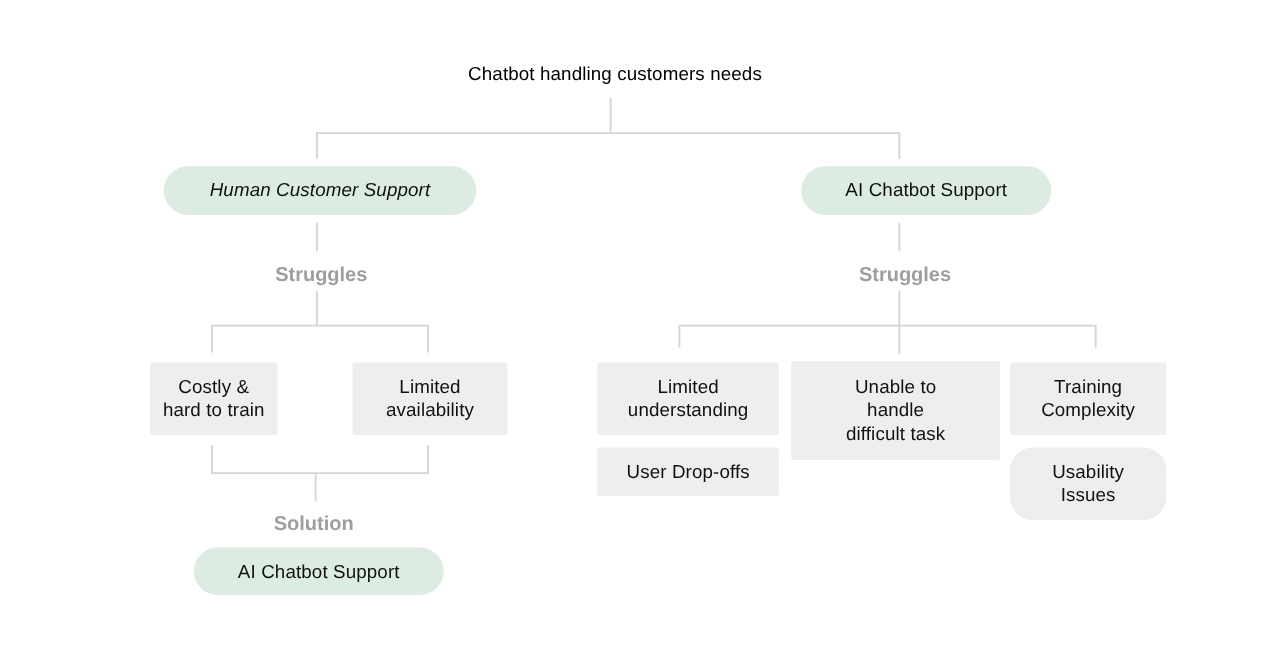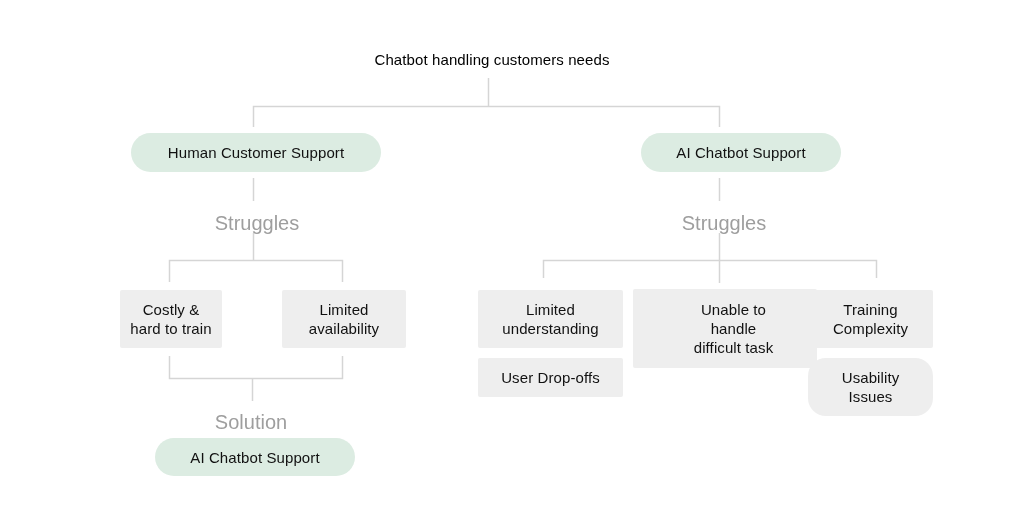--- a/index.html
+++ b/index.html
@@ -58,22 +58,22 @@
     font-size: 15px;
     line-height: 19px;
     color: var(--node-text, #111111);
     text-align: center;
     white-space: pre-line;
     letter-spacing: 0.1px;
   }
   .mlabel {
     position: absolute;
     transform: translateX(-50%);
-    font-size: 20px;
-    font-weight: 400;
+    font-size: 16px;
+    font-weight: 700;
     color: var(--muted-label, #9e9e9e);
     white-space: nowrap;
   }
 </style>
 </head>
 <body>
 
 <div class="canvas">
 
   <svg class="connectors" viewBox="0 0 1009 526" xmlns="http://www.w3.org/2000/svg">
@@ -84,21 +84,21 @@
     <path d="M169.5 282 V260.5 H342.5 V282"></path>
     <path d="M169.5 356 V378.5 H342.5 V356"></path>
     <path d="M252.5 378.5 V401"></path>
     <path d="M719.5 178 V201"></path>
     <path d="M719.5 233 V283"></path>
     <path d="M543.5 278 V260.5 H876.5 V278"></path>
   </svg>
 
   <div class="title" style="left:492px; top:51px;">Chatbot handling customers needs</div>
 
-  <div class="pill" style="left:131px; top:133px; width:250px; height:39px;">Human Customer Support</div>
+  <div class="pill" style="left:131px; top:133px; width:250px; height:39px;font-style:italic;">Human Customer Support</div>
 
   <div class="mlabel" style="left:257px; top:212px;">Struggles</div>
 
   <div class="gbox" style="left:100px; top:290px; width:102px; height:58px;margin-left:20px;">Costly &amp;
 hard to train</div>
 
   <div class="gbox" style="left:282px; top:290px; width:124px; height:58px;">Limited
 availability</div>
 
   <div class="mlabel" style="left:251px; top:411px;">Solution</div>
@@ -107,21 +107,21 @@
 
   <div class="pill" style="left:641px; top:133px; width:200px; height:39px;">AI Chatbot Support</div>
 
   <div class="mlabel" style="left:724px; top:212px;">Struggles</div>
 
   <div class="gbox" style="left:478px; top:290px; width:145px; height:58px;">Limited
 understanding</div>
 
   <div class="gbox" style="left:478px; top:358px; width:145px; height:39px;">User Drop-offs</div>
 
-  <div class="gbox" style="left:633px; top:289px; width:167px; height:79px;padding-left:17px;">Unable to
+  <div class="gbox" style="left:633px; top:289px; width:167px; height:79px;">Unable to
 handle
 difficult task</div>
 
   <div class="gbox" style="left:808px; top:290px; width:125px; height:58px;">Training
 Complexity</div>
 
   <div class="gbox" style="left:808px; top:358px; width:125px; height:58px;border-radius:18px;">Usability
 Issues</div>
 
 </div>

